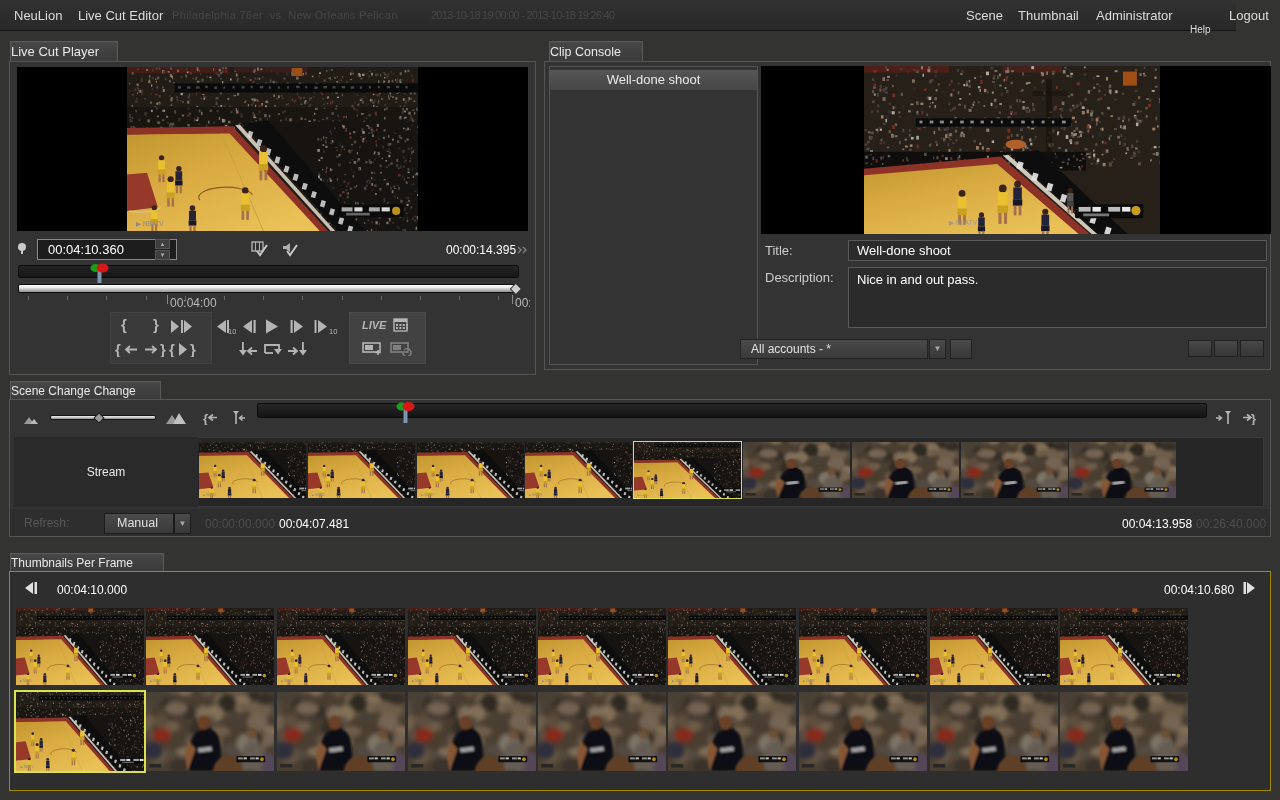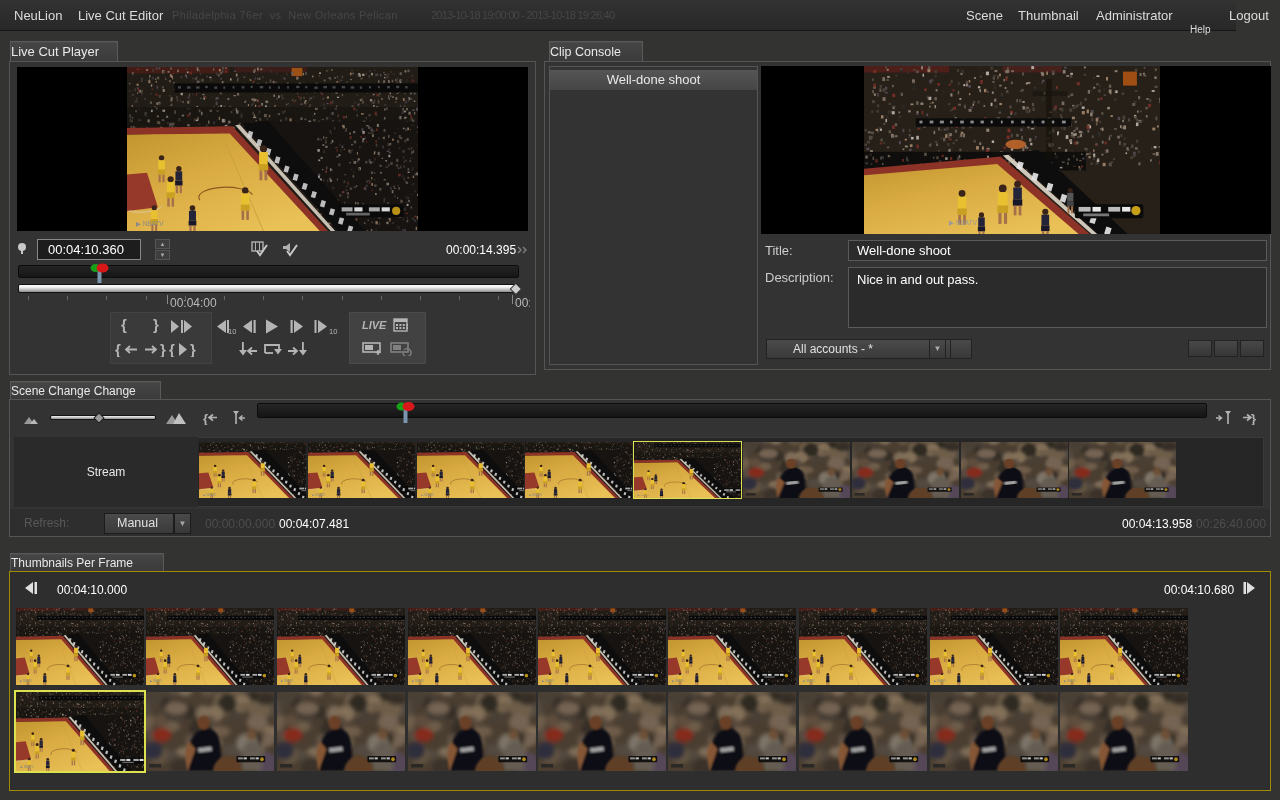--- a/index.html
+++ b/index.html
@@ -2102,21 +2102,21 @@
 <div class="tab" style="left:10px;top:41px;width:108px">Live Cut Player</div>
 <div class="panel" style="left:9px;top:61px;width:527px;height:314px"></div>
 <div class="abs" style="left:17px;top:67px;width:511px;height:164px;background:#000"></div>
 <svg class="th" style="left:127px;top:67px;width:291px;height:164px;" viewBox="0 0 320 180" preserveAspectRatio="none">
     <use href="#wide"></use>
   </svg>
 <svg class="ic" style="left:17px;top:242px" width="12" height="12">
     <circle cx="5" cy="5" r="4" fill="#c8c8c8"></circle>
     <rect x="4" y="8" width="2" height="4" fill="#c8c8c8"></rect>
   </svg>
-<div class="abs" style="left:37px;top:239px;width:104px;height:21px;background:#1d1d1d;border:1px solid #888;color:#fff;font-size:13px;line-height:19px;padding-left:10px">00:04:10.360</div>
+<div class="abs" style="left:37px;top:239px;width:140px;height:21px;background:#1d1d1d;border:1px solid #888;color:#fff;font-size:13px;line-height:19px;padding-left:10px">00:04:10.360</div>
 <div class="abs" style="left:155px;top:239px;width:15px;height:10px;background:#3e3e3e;border:1px solid #555;color:#aaa;font-size:6px;text-align:center;line-height:8px">▲</div>
 <div class="abs" style="left:155px;top:250px;width:15px;height:10px;background:#3e3e3e;border:1px solid #555;color:#aaa;font-size:6px;text-align:center;line-height:8px">▼</div>
 <svg class="ic" style="left:250px;top:240px" width="20" height="18" viewBox="0 0 20 18">
     <rect x="2" y="2" width="11" height="9" fill="none" stroke="#b0b0b0" stroke-width="1.4"></rect>
     <line x1="5.5" y1="2" x2="5.5" y2="11" stroke="#b0b0b0"></line>
     <line x1="9.5" y1="2" x2="9.5" y2="11" stroke="#b0b0b0"></line>
     <path d="M7 11 L10 15 L17 5" fill="none" stroke="#c8c8c8" stroke-width="2"></path>
   </svg>
 <svg class="ic" style="left:280px;top:240px" width="20" height="18" viewBox="0 0 20 18">
     <path d="M3 6 L6 6 L10 3 L10 12 L6 9 L3 9 Z" fill="#b0b0b0"></path>
@@ -2241,21 +2241,21 @@
 <div class="abs" style="left:549px;top:66px;width:209px;height:299px;border:1px solid #555;background:#333"></div>
 <div class="abs" style="left:550px;top:70px;width:207px;height:20px;background:linear-gradient(#555,#464646);color:#e8e8e8;font-size:13px;text-align:center;line-height:20px">Well-done shoot</div>
 <div class="abs" style="left:761px;top:66px;width:510px;height:168px;background:#000"></div>
 <svg class="th" style="left:864px;top:66px;width:296px;height:168px;" viewBox="0 0 320 180" preserveAspectRatio="none">
     <use href="#shot"></use>
   </svg>
 <div class="abs" style="left:765px;top:243px;font-size:13px;color:#ccc">Title:</div>
 <div class="abs" style="left:848px;top:240px;width:419px;height:21px;background:#2b2b2b;border:1px solid #5a5a5a;color:#fff;font-size:13px;line-height:19px;padding-left:8px">Well-done shoot</div>
 <div class="abs" style="left:765px;top:270px;font-size:13px;color:#ccc">Description:</div>
 <div class="abs" style="left:848px;top:267px;width:419px;height:61px;background:#2b2b2b;border:1px solid #5a5a5a;color:#fff;font-size:13px;padding:4px 8px">Nice in and out pass.</div>
-<div class="abs" style="left:766px;top:339px;width:188px;height:20px;background:linear-gradient(#4a4a4a,#3a3a3a);border:1px solid #222;color:#e0e0e0;font-size:12px;line-height:18px;padding-left:26px">All accounts - *</div>
+<div class="abs" style="left:740px;top:339px;width:188px;height:20px;background:linear-gradient(#4a4a4a,#3a3a3a);border:1px solid #222;color:#e0e0e0;font-size:12px;line-height:18px;padding-left:10px">All accounts - *</div>
 <div class="abs" style="left:929px;top:339px;width:17px;height:20px;background:linear-gradient(#4a4a4a,#383838);border:1px solid #222;color:#aaa;font-size:8px;text-align:center;line-height:18px">▼</div>
 <div class="abs" style="left:950px;top:339px;width:22px;height:20px;background:linear-gradient(#4a4a4a,#383838);border:1px solid #222"></div>
 <div class="abs" style="left:1188px;top:340px;width:24px;height:17px;background:linear-gradient(#484848,#363636);border:1px solid #222"></div>
 <div class="abs" style="left:1214px;top:340px;width:24px;height:17px;background:linear-gradient(#484848,#363636);border:1px solid #222"></div>
 <div class="abs" style="left:1240px;top:340px;width:24px;height:17px;background:linear-gradient(#484848,#363636);border:1px solid #222"></div>
 <div class="tab" style="left:10px;top:381px;width:151px;height:19px;font-size:12px;line-height:18px">Scene Change Change</div>
 <div class="panel" style="left:9px;top:399px;width:1262px;height:138px"></div>
 <svg class="ic" style="left:22px;top:411px;background:transparent" width="18" height="14" viewBox="0 0 18 14">
     <path d="M2 13 L7 6 L12 13 Z" fill="#989898"></path>
     <path d="M8 13 L12 8 L16 13 Z" fill="#b8b8b8"></path>

